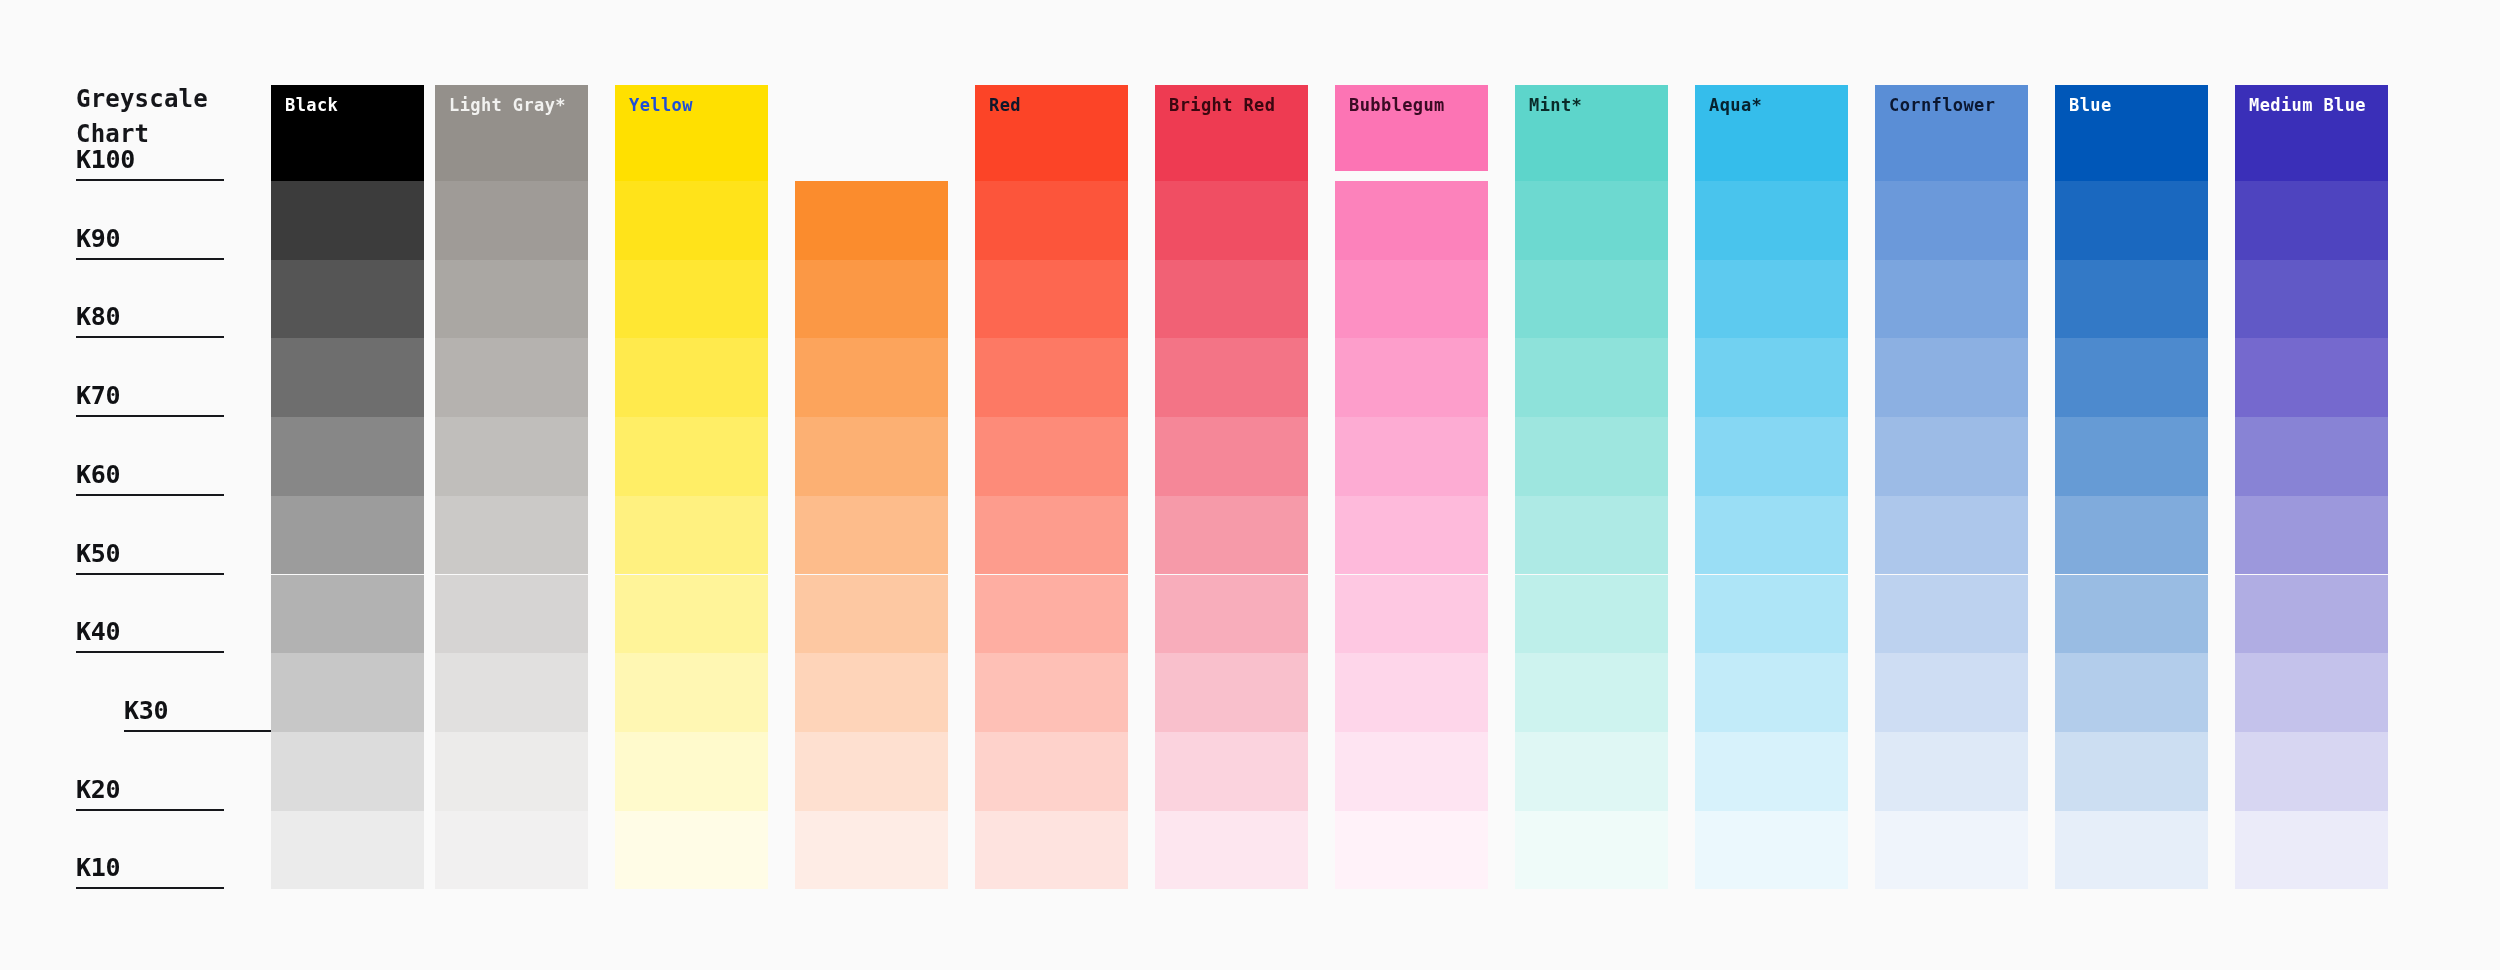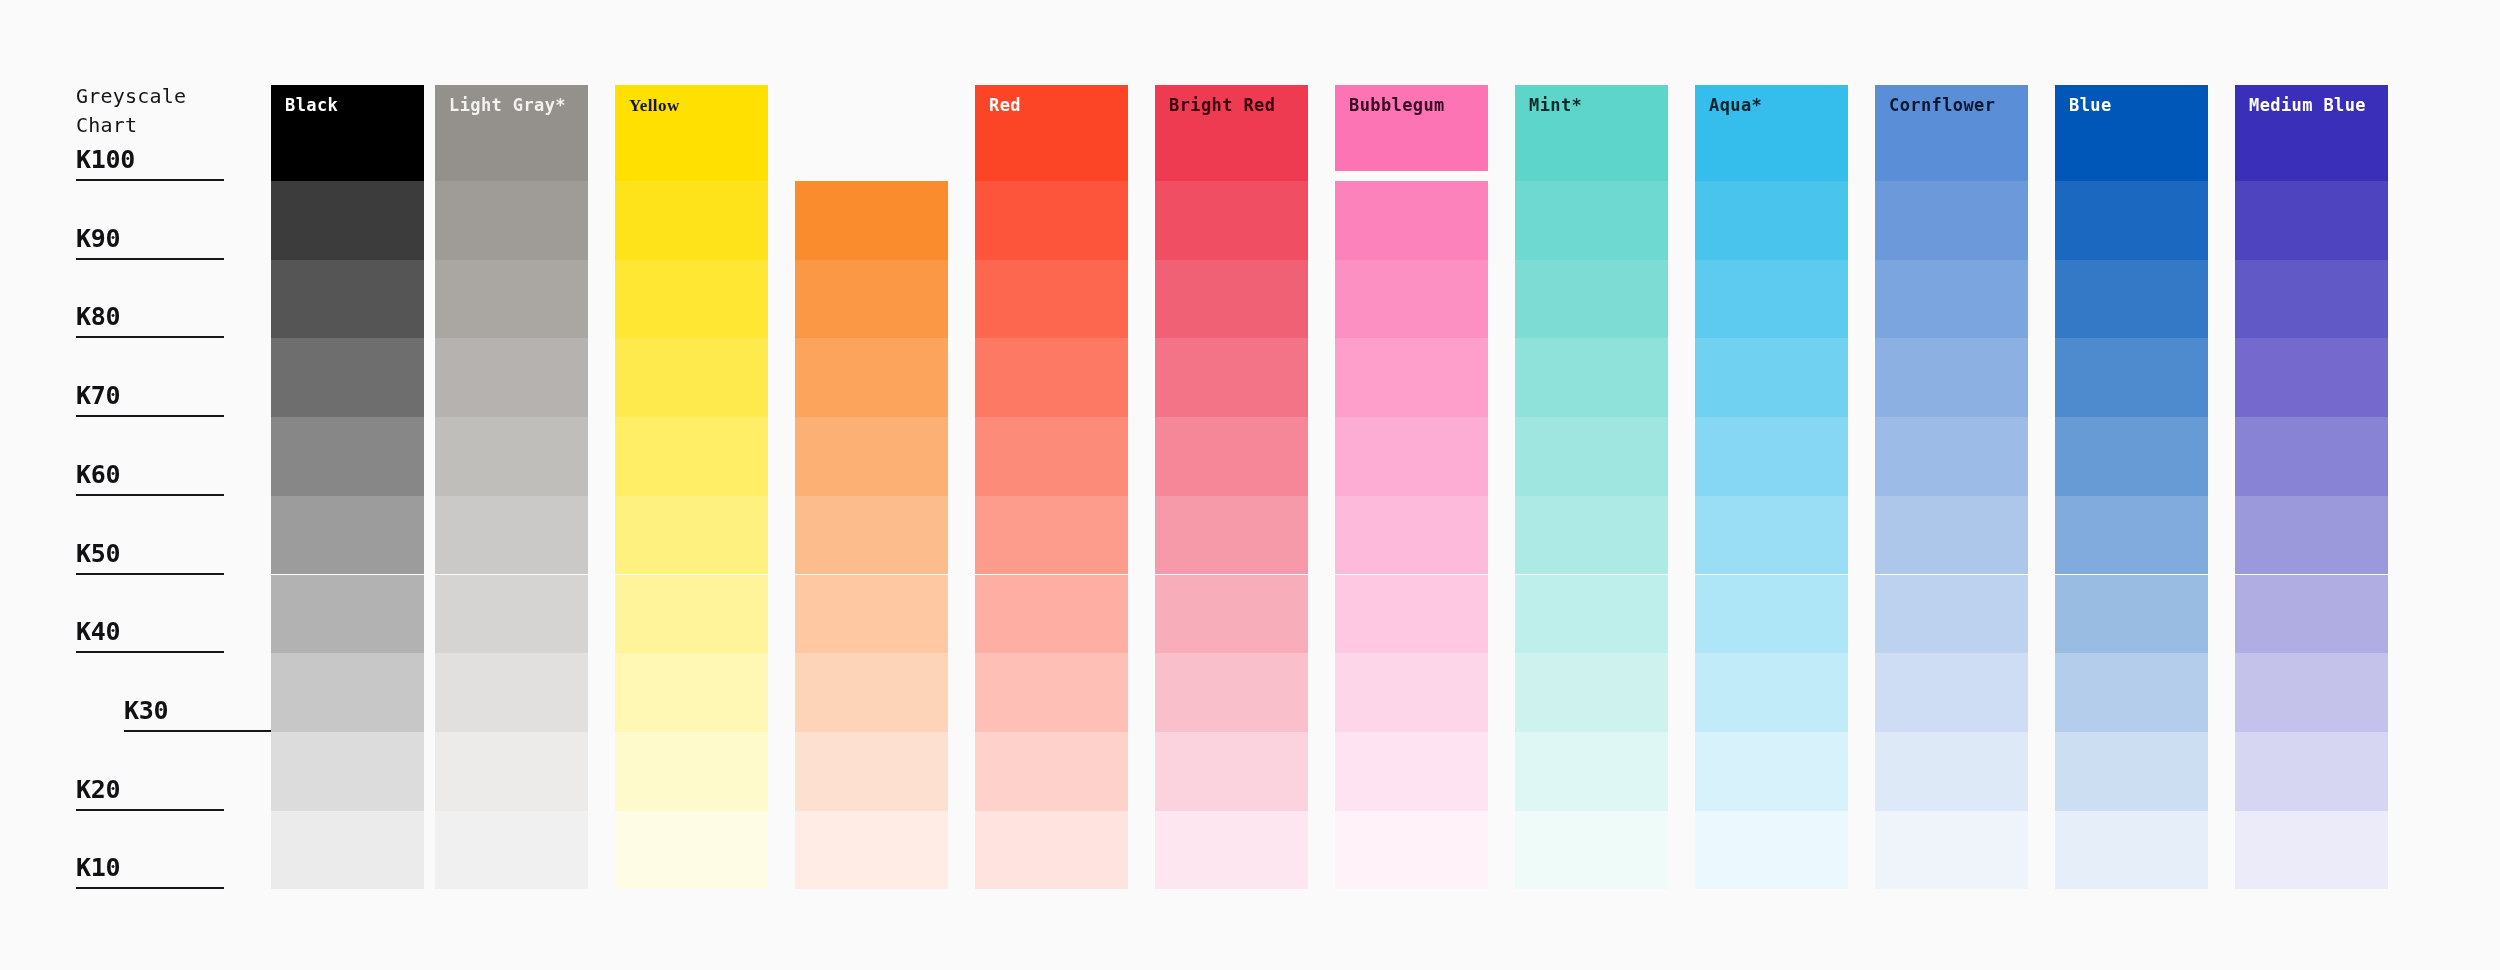--- a/index.html
+++ b/index.html
@@ -18,22 +18,22 @@
 
   
   #label-rail {
     position:absolute;
     left:76px; top:80px;
     width:160px; height:810px;
   }
   #chart-title {
     position:absolute;
     left:0; top:2px;
-    font-size:20px;
-    font-weight:400;
+    font-size:24px;
+    font-weight:700;
     line-height:1.45;
     color:#15161A;
     letter-spacing:0.2px;
     white-space:pre-line;
   }
   .k-label {
     position:absolute;
     left:0;
     width:148px;
     box-sizing:border-box;
@@ -158,21 +158,21 @@
         <div class="swatch" style="top: 253.4px; height: 78.7px; background: rgb(181, 178, 175);"></div>
         <div class="swatch" style="top: 332.1px; height: 78.7px; background: rgb(192, 190, 187);"></div>
         <div class="swatch" style="top: 410.8px; height: 78.7px; background: rgb(203, 201, 199);"></div>
         <div class="swatch" style="top: 489.5px; height: 78.7px; background: rgb(214, 212, 211);"></div>
         <div class="swatch" style="top: 568.2px; height: 78.7px; background: rgb(225, 224, 223);"></div>
         <div class="swatch" style="top: 646.9px; height: 78.7px; background: rgb(236, 235, 234);"></div>
         <div class="swatch" style="top: 725.6px; height: 78.7px; background: rgb(241, 240, 240);"></div>
       </div>
       <div class="column" style="left: 360px;">
         <div class="swatch swatch-head" style="top: 0px; height: 96px; background: rgb(255, 224, 0);">
-          <span class="swatch-name" style="color: #0f172a; font-family: Liberation Serif, serif;">Yellow</span>
+          <span class="swatch-name" style="color: #1d4ed8;">Yellow</span>
         </div>
         <div class="swatch" style="top: 96px; height: 78.7px; background: rgb(255, 227, 26);"></div>
         <div class="swatch" style="top: 174.7px; height: 78.7px; background: rgb(255, 231, 51);"></div>
         <div class="swatch" style="top: 253.4px; height: 78.7px; background: rgb(255, 234, 77);"></div>
         <div class="swatch" style="top: 332.1px; height: 78.7px; background: rgb(255, 238, 102);"></div>
         <div class="swatch" style="top: 410.8px; height: 78.7px; background: rgb(255, 241, 128);"></div>
         <div class="swatch" style="top: 489.5px; height: 78.7px; background: rgb(255, 244, 153);"></div>
         <div class="swatch" style="top: 568.2px; height: 78.7px; background: rgb(255, 247, 179);"></div>
         <div class="swatch" style="top: 646.9px; height: 78.7px; background: rgb(255, 250, 204);"></div>
         <div class="swatch" style="top: 725.6px; height: 78.7px; background: rgb(255, 252, 230);"></div>
@@ -183,21 +183,21 @@
         <div class="swatch" style="top: 253.4px; height: 78.7px; background: rgb(252, 164, 92);"></div>
         <div class="swatch" style="top: 332.1px; height: 78.7px; background: rgb(252, 176, 115);"></div>
         <div class="swatch" style="top: 410.8px; height: 78.7px; background: rgb(253, 188, 139);"></div>
         <div class="swatch" style="top: 489.5px; height: 78.7px; background: rgb(253, 200, 162);"></div>
         <div class="swatch" style="top: 568.2px; height: 78.7px; background: rgb(254, 212, 185);"></div>
         <div class="swatch" style="top: 646.9px; height: 78.7px; background: rgb(254, 224, 208);"></div>
         <div class="swatch" style="top: 725.6px; height: 78.7px; background: rgb(254, 236, 229);"></div>
       </div>
       <div class="column" style="left: 720px;">
         <div class="swatch swatch-head" style="top: 0px; height: 96px; background: rgb(252, 68, 39);">
-          <span class="swatch-name" style="color: #ffffff;">Red</span>
+          <span class="swatch-name" style="color: #0f172a;">Red</span>
         </div>
         <div class="swatch" style="top: 96px; height: 78.7px; background: rgb(252, 85, 59);"></div>
         <div class="swatch" style="top: 174.7px; height: 78.7px; background: rgb(253, 103, 80);"></div>
         <div class="swatch" style="top: 253.4px; height: 78.7px; background: rgb(253, 121, 100);"></div>
         <div class="swatch" style="top: 332.1px; height: 78.7px; background: rgb(253, 139, 121);"></div>
         <div class="swatch" style="top: 410.8px; height: 78.7px; background: rgb(253, 156, 141);"></div>
         <div class="swatch" style="top: 489.5px; height: 78.7px; background: rgb(254, 174, 162);"></div>
         <div class="swatch" style="top: 568.2px; height: 78.7px; background: rgb(254, 192, 182);"></div>
         <div class="swatch" style="top: 646.9px; height: 78.7px; background: rgb(254, 210, 203);"></div>
         <div class="swatch" style="top: 725.6px; height: 78.7px; background: rgb(254, 227, 223);"></div>

